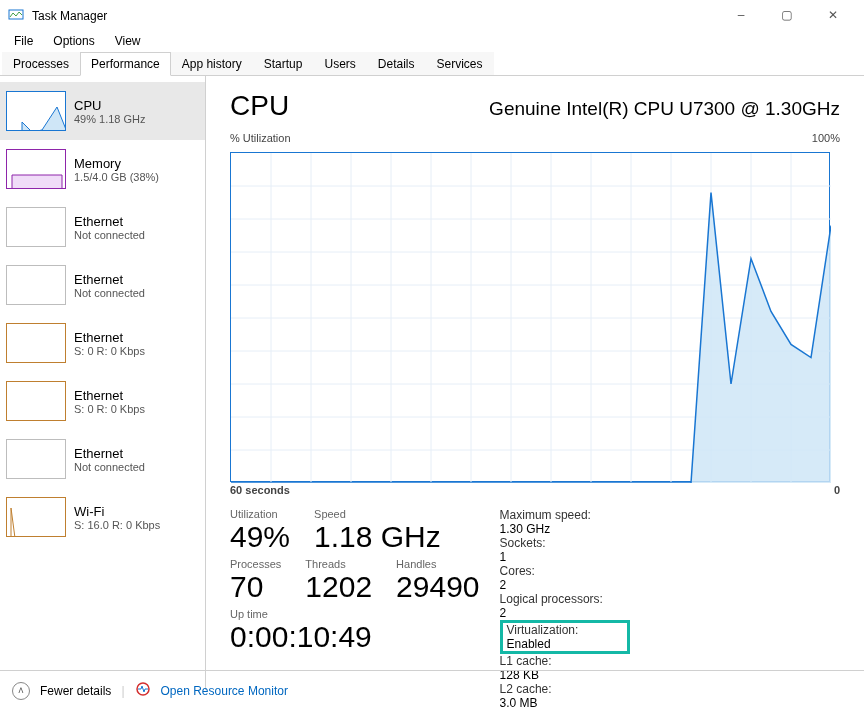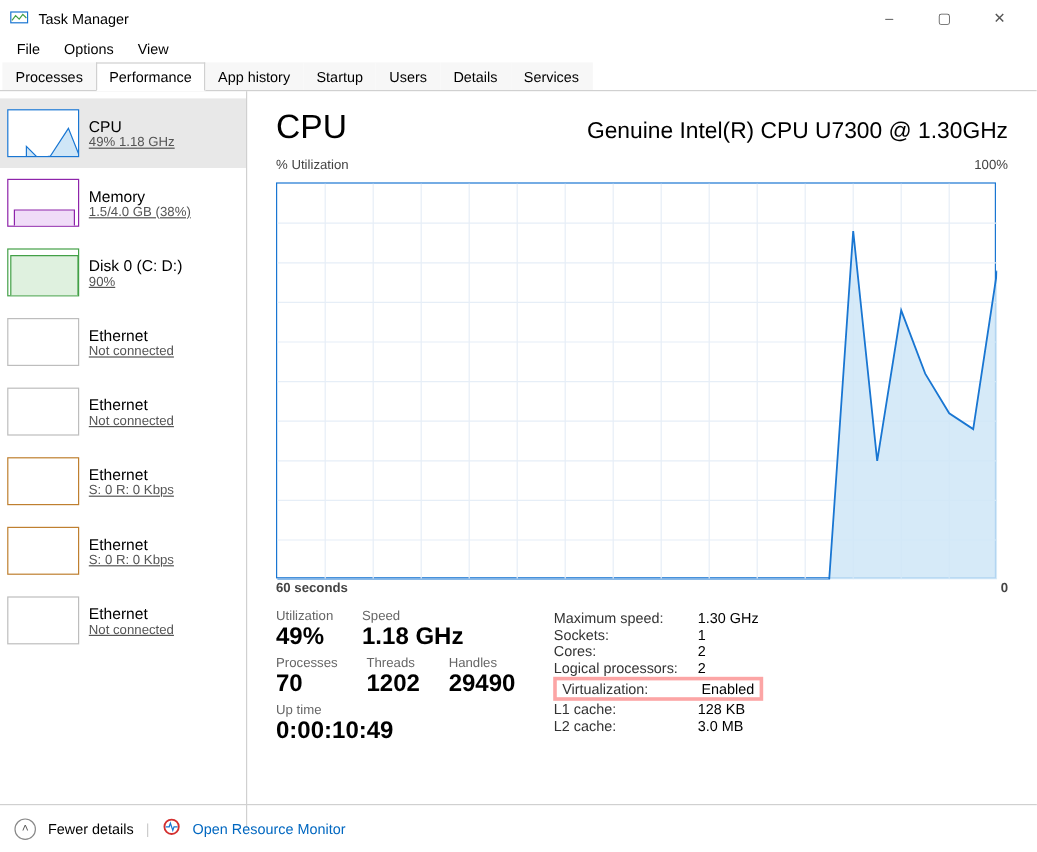--- a/index.html
+++ b/index.html
@@ -14,39 +14,39 @@
   .tabbar { height: 24px; display: flex; align-items: stretch; border-bottom: 1px solid #d0d0d0; padding-left: 2px; }
   .tab { padding: 4px 10px 3px; font-size: 12px; border: 1px solid transparent; border-bottom: none; position: relative; background:#f7f7f7;}
   .tab.active { background: #fff; border: 1px solid #d0d0d0; border-bottom: 1px solid #fff; margin-bottom: -1px; z-index:1;}
   .body { display: flex; height: 614px; }
   .sidebar { width: 206px; border-right: 1px solid #d0d0d0; padding-top: 6px; overflow: hidden;}
   .side-item { display: flex; align-items: center; height: 58px; padding: 4px 6px; gap: 8px; }
   .side-item.active { background: #e8e8e8; }
   .side-thumb { width: 60px; height: 40px; border: 1px solid #888; background: #fff; position: relative; overflow: hidden; }
   .side-thumb svg { position:absolute; left:0; top:0; }
   .side-text .name { font-size: 13px; }
-  .side-text .sub { font-size: 11px; color: #555; text-decoration: underline; }
+  .side-text .sub { font-size: 11px; color: #555; }
   .detail { flex: 1; padding: 14px 24px 10px 24px; position: relative; }
   .header-row { display: flex; align-items: baseline; justify-content: space-between; margin-bottom: 10px; }
   .header-row h1 { font-size: 28px; font-weight: 400; }
   .header-row .model { font-size: 19px; }
   .chart-labels { display:flex; justify-content:space-between; font-size:11px; color:#444; margin-bottom:8px;}
   .chart { width: 600px; height: 330px; border: 1px solid #1976d2; background: #fff; position: relative; }
   .chart .grid line { stroke: #e6eef7; stroke-width:1; }
   .chart-bottom { display:flex; justify-content:space-between; font-size:11px; color:#444; margin-top:2px;font-weight:bold;}
-  .stats { display: flex; margin-top: 12px; gap: 32px; }
+  .stats { display: flex; margin-top: 12px; gap: 20px; }
   .left-stats { display:flex; flex-direction:column; gap:4px;}
   .stat-row { display:flex; gap: 24px; }
   .stat .lbl { font-size: 11px; color:#666; }
-  .stat .val { font-size: 20px; font-weight:700; }
+  .stat .val { font-size: 30px; font-weight:400; }
   .right-stats { font-size:12px;}
-  .right-stats .row { display:flex; }
+  .right-stats .row { display:flex;flex-direction:column; }
   .right-stats .rlbl { width:120px; color:#333; }
   .right-stats .rval { }
-  .highlight { border: 3px solid #fca5a5; padding: 0 4px; display:flex; }
+  .highlight { border: 3px solid #14b8a6; padding: 0 4px; display:flex; }
   .highlight .rlbl { width:116px; }
   .footer { position:absolute; bottom:0; left:0; right:0; height:40px; border-top:1px solid #d0d0d0; display:flex; align-items:center; padding:0 12px; gap:10px; font-size:12px;}
   .footer .sep { color:#ccc; }
   .footer .link { color:#0067c0; }
   .caret-circle { width:18px; height:18px; border:1px solid #888; border-radius:50%; display:flex; align-items:center; justify-content:center; font-size:10px; color:#555;}
 </style>
 </head>
 <body>
 
 <div class="titlebar">
@@ -98,31 +98,20 @@
           <svg width="60" height="40" viewBox="0 0 60 40">
             <polyline points="0,40 5,40 5,25 55,25 55,40 60,40 60,40 0,40" fill="#f0dcf8" stroke="#8e24aa" stroke-width="1"></polyline>
           </svg>
         </div>
         <div class="side-text">
           <div class="name">Memory</div>
           <div class="sub">1.5/4.0 GB (38%)</div>
         </div>
       </div>
       <div class="side-item">
-        <div class="side-thumb" style="border-color:#43a047">
-          <svg width="60" height="40" viewBox="0 0 60 40">
-            <polyline points="0,40 2,40 2,5 58,5 58,40 60,40" fill="#dff1df" stroke="#43a047" stroke-width="1"></polyline>
-          </svg>
-        </div>
-        <div class="side-text">
-          <div class="name">Disk 0 (C: D:)</div>
-          <div class="sub">90%</div>
-        </div>
-      </div>
-      <div class="side-item">
         <div class="side-thumb" style="border-color:#bdbdbd">
           <svg width="60" height="40" viewBox="0 0 60 40"></svg>
         </div>
         <div class="side-text">
           <div class="name">Ethernet</div>
           <div class="sub">Not connected</div>
         </div>
       </div>
       <div class="side-item">
         <div class="side-thumb" style="border-color:#bdbdbd">
@@ -155,20 +144,31 @@
           <div class="sub">S: 0 R: 0 Kbps</div>
         </div>
       </div>
       <div class="side-item">
         <div class="side-thumb" style="border-color:#bdbdbd">
           <svg width="60" height="40" viewBox="0 0 60 40"></svg>
         </div>
         <div class="side-text">
           <div class="name">Ethernet</div>
           <div class="sub">Not connected</div>
+        </div>
+      </div>
+      <div class="side-item">
+        <div class="side-thumb" style="border-color:#bf7f2f">
+          <svg width="60" height="40" viewBox="0 0 60 40">
+            <polyline points="0,40 4,40 4,10 8,40 60,40" fill="none" stroke="#bf7f2f" stroke-width="1"></polyline>
+          </svg>
+        </div>
+        <div class="side-text">
+          <div class="name">Wi-Fi</div>
+          <div class="sub">S: 16.0 R: 0 Kbps</div>
         </div>
       </div>
     </div>
 
   <div class="detail">
     <div class="header-row">
       <h1>CPU</h1>
       <div class="model">Genuine Intel(R) CPU U7300 @ 1.30GHz</div>
     </div>
     <div class="chart-labels">

